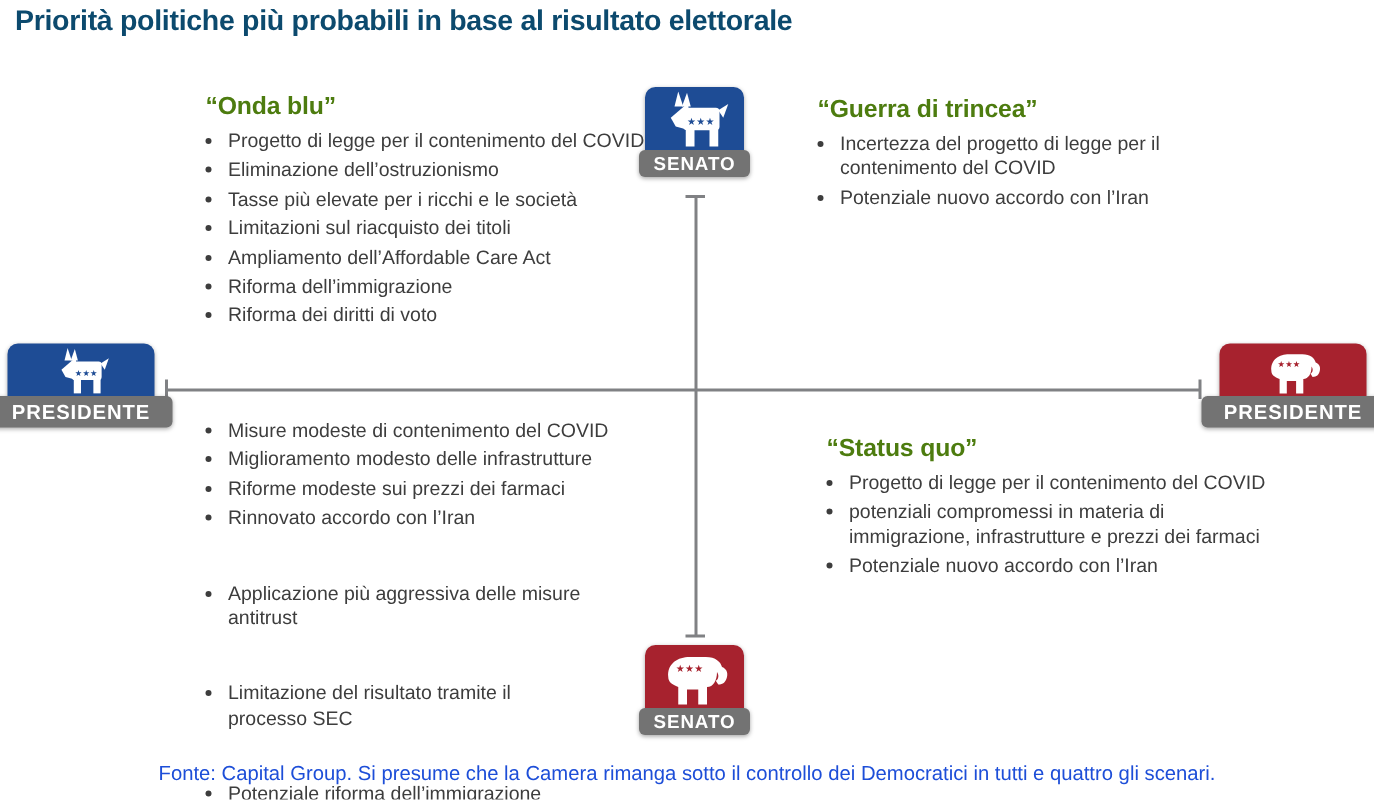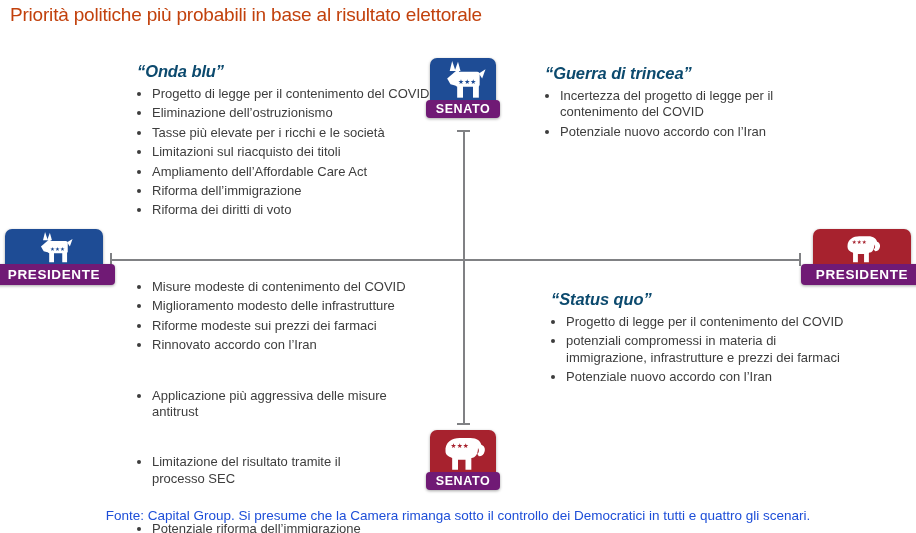--- a/index.html
+++ b/index.html
@@ -4,48 +4,48 @@
 <style>
   html,body{margin:0;padding:0;}
   body{
     width:916px;height:533px;position:relative;overflow:hidden;
     background:#ffffff;
     font-family:"Liberation Sans", sans-serif;
     -webkit-font-smoothing:antialiased;
   }
   .title{
     position:absolute;left:10px;top:4px;
-    font-size:19px;font-weight:normal;color:#c2410c;letter-spacing:-0.2px;
+    font-size:19px;font-weight:bold;color:#0c4a6e;letter-spacing:-0.2px;
   }
   
   .h-axis{position:absolute;left:111px;top:259px;width:689px;height:1.5px;background:#808184;}
   .v-axis{position:absolute;left:463px;top:131px;width:1.5px;height:293px;background:#808184;}
   .cap-v{position:absolute;width:2px;height:13px;top:253px;background:#808184;}
   .cap-h{position:absolute;width:13px;height:2px;left:457px;background:#808184;}
   
   .badge{position:absolute;display:flex;flex-direction:column;align-items:center;
          filter:drop-shadow(0 1px 1.5px rgba(0,0,0,.35));}
   .badge .box{display:flex;align-items:center;justify-content:center;
               border-radius:7px 7px 3px 3px;}
-  .badge .bar{background:#701a75;color:#fff;font-weight:bold;text-align:right;
+  .badge .bar{background:#737373;color:#fff;font-weight:bold;text-align:right;
               border-radius:4px;letter-spacing:.6px;display:flex;align-items:center;
               justify-content:center;margin-top:-3px;z-index:2;}
   .badge-senate{width:74px;}
   .badge-senate .box{width:66px;height:45px;}
   .badge-senate .bar{width:74px;height:18px;font-size:12.5px;}
   .badge-president{width:104px;}
   .badge-president .box{width:98px;height:38px;}
   .badge-president .bar{width:122px;height:21px;font-size:13.5px;}
   #badge-senate-top{left:426px;top:58px;}
   #badge-senate-bottom{left:426px;top:430px;}
   #badge-president-left{left:2px;top:229px;}
   #badge-president-right{left:810px;top:229px;}
   
   .quad{position:absolute;}
-  .quad h3{margin:0 0 5px 0;font-size:16.5px;font-weight:bold;color:#0c4a6e;letter-spacing:-0.1px;font-style:italic;}
+  .quad h3{margin:0 0 5px 0;font-size:16.5px;font-weight:bold;color:#4d7c0f;letter-spacing:-0.1px;}
   .quad ul{margin:0;padding-left:15px;font-size:13px;color:#3d3d3d;line-height:1.26;}
   .quad li{margin:3px 0;}
   #quad-top-left{left:137px;top:62px;width:318px;}
   #quad-top-right{left:545px;top:64px;width:308px;}
   #quad-bottom-left{left:137px;top:276px;width:322px;}
   #quad-bottom-left li:nth-child(n+5){max-width:235px;margin-top:34px;}
   #quad-bottom-right{left:551px;top:290px;width:352px;}
   #quad-bottom-right li:nth-child(2){max-width:280px;}
   .footer{
     position:absolute;left:0;right:0;top:508px;text-align:center;

